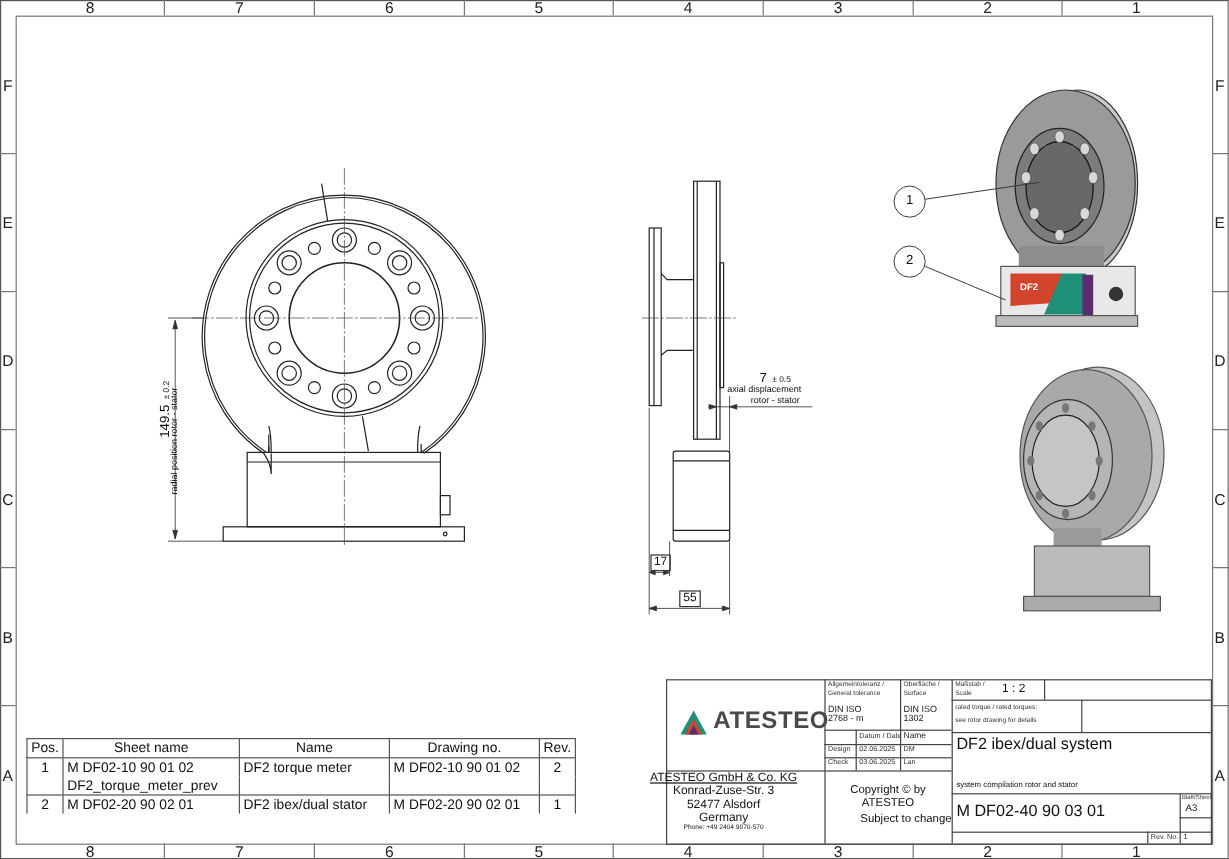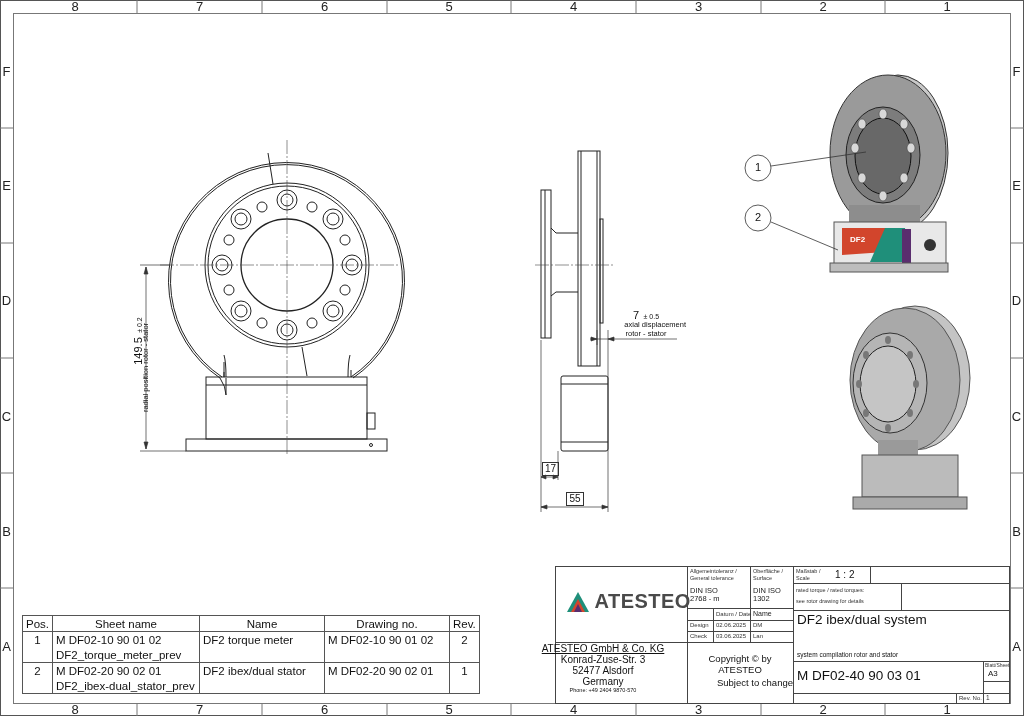--- a/index.html
+++ b/index.html
@@ -259,21 +259,21 @@
 <div class="abs" style="left:97px;top:332px;width:80px;transform:rotate(-90deg);transform-origin:center;text-align:center;">
   <span style="font-size:11px;">149.5</span>
   <span style="font-size:7px;">± 0.2</span>
 </div>
 <div class="abs" style="left:75px;top:363px;width:140px;transform:rotate(-90deg);transform-origin:center;text-align:center;font-size:7.5px;">radial position rotor - stator</div>
 
 <div class="abs" style="left:606px;top:305px;width:80px;text-align:center;">
   <span style="font-size:11px;">7</span>
   <span style="font-size:7px;">± 0.5</span>
 </div>
-<div class="abs" style="left:606px;top:320px;width:80px;text-align:right;font-size:7.5px;">axial displacement</div>
+<div class="abs" style="left:606px;top:320px;width:80px;text-align:left;font-size:7.5px;">axial displacement</div>
 <div class="abs" style="left:606px;top:329px;width:80px;text-align:center;font-size:7.5px;">rotor - stator</div>
 
 <div class="abs" style="left:542px;top:462px;width:15px;height:12px;border:1px solid #333;font-size:10px;text-align:center;line-height:12px;">17</div>
 <div class="abs" style="left:566px;top:492px;width:16px;height:12px;border:1px solid #333;font-size:10px;text-align:center;line-height:12px;">55</div>
 
 <table class="parts">
   <tbody>
       <tr>
     <th style="width:18px;">Pos.</th>
     <th style="width:140px;">Sheet name</th>
@@ -295,27 +295,20 @@
         <td class="nb"></td>
         <td class="nb"></td>
   </tr>
   <tr>
     <td class="c nbb">2</td>
     <td class="nbb">M DF02-20 90 02 01</td>
     <td class="nbb">DF2 ibex/dual stator</td>
     <td class="nbb">M DF02-20 90 02 01</td>
     <td class="c nbb">1</td>
   </tr>
-  <tr>
-    <td class="nb"></td>
-    <td class="nb">DF2_ibex-dual_stator_prev</td>
-    <td class="nb"></td>
-        <td class="nb"></td>
-        <td class="nb"></td>
-  </tr>
 </tbody>
   </table>
 
 <div class="tb" style="left:555px;top:566px;width:455px;height:138px;"></div>
 <div class="tb-line-v" style="left:687px;top:566px;height:137px;"></div>
 <div class="tb-line-h" style="left:555px;top:642px;width:132px;"></div>
 <div class="tb-line-v" style="left:750px;top:566px;height:76px;"></div>
 <div class="tb-line-v" style="left:793px;top:566px;height:137px;"></div>
 <div class="tb-line-h" style="left:687px;top:608px;width:106px;"></div>
 <div class="tb-line-h" style="left:687px;top:620px;width:106px;"></div>

